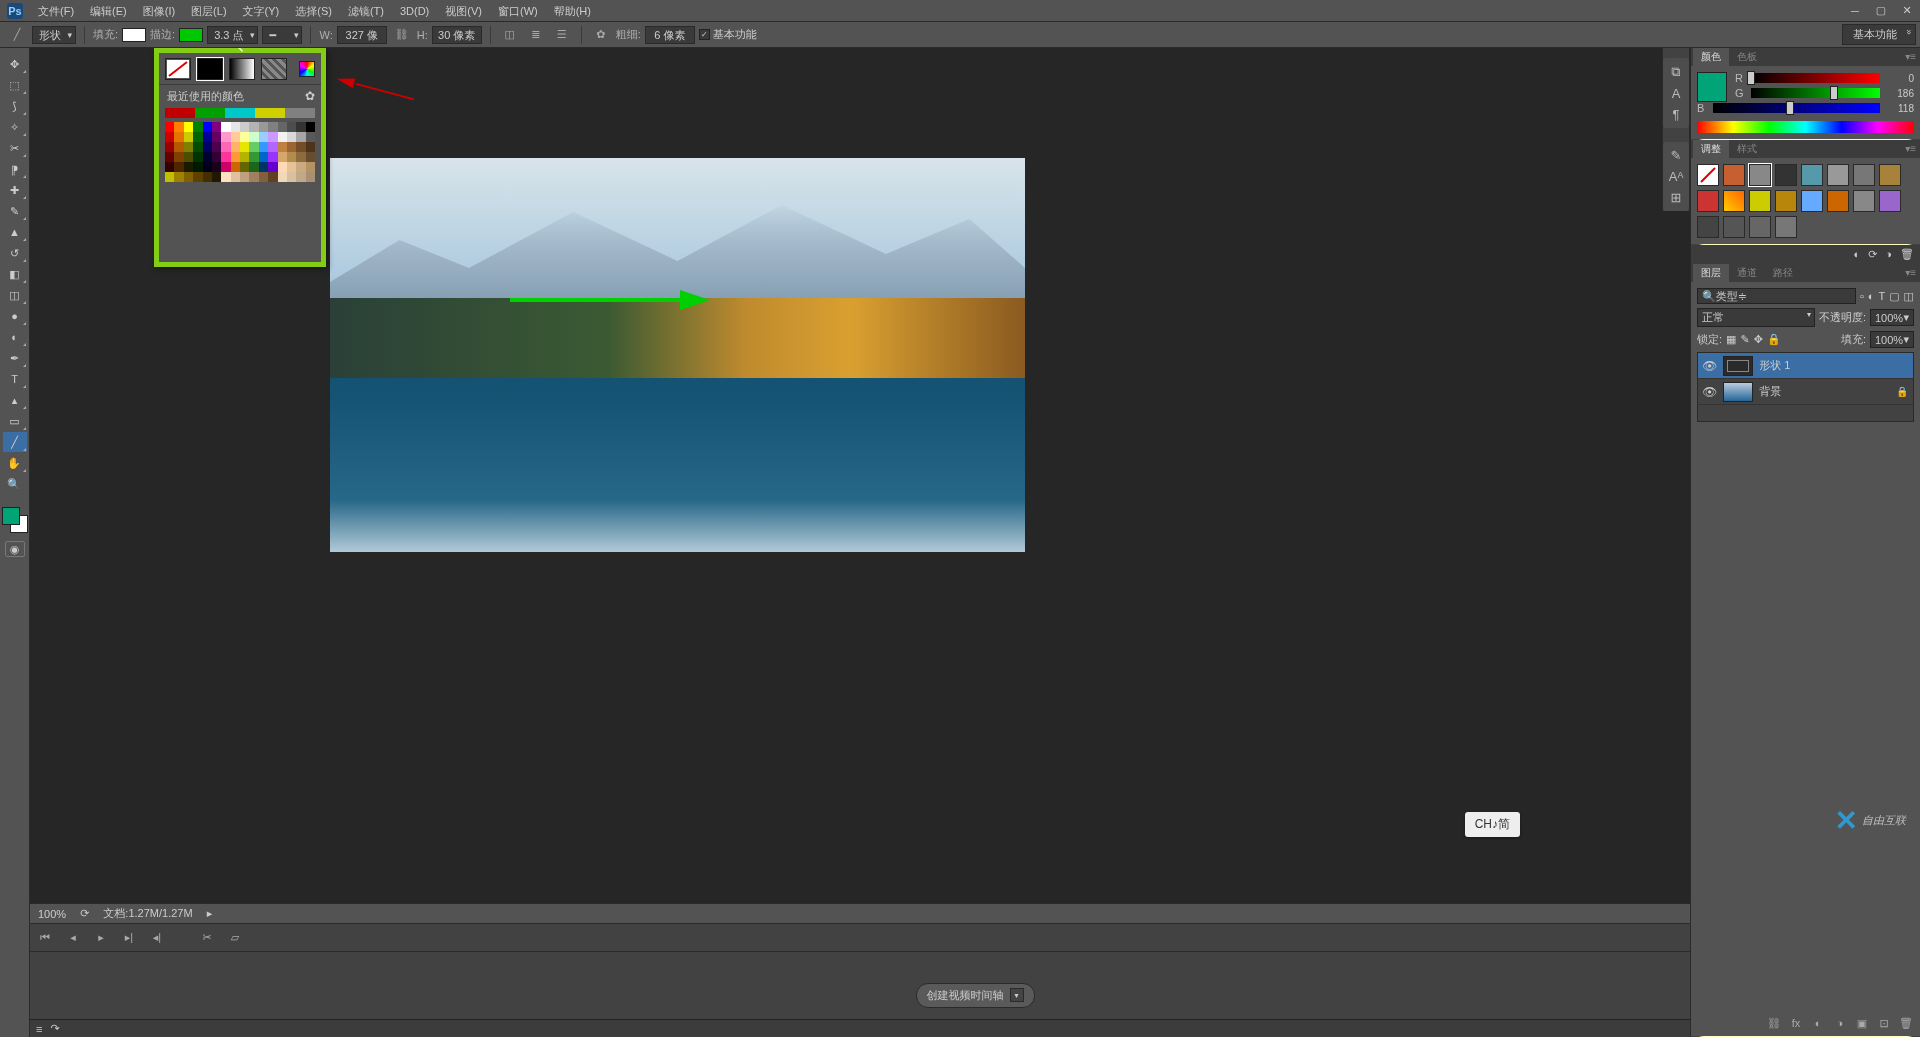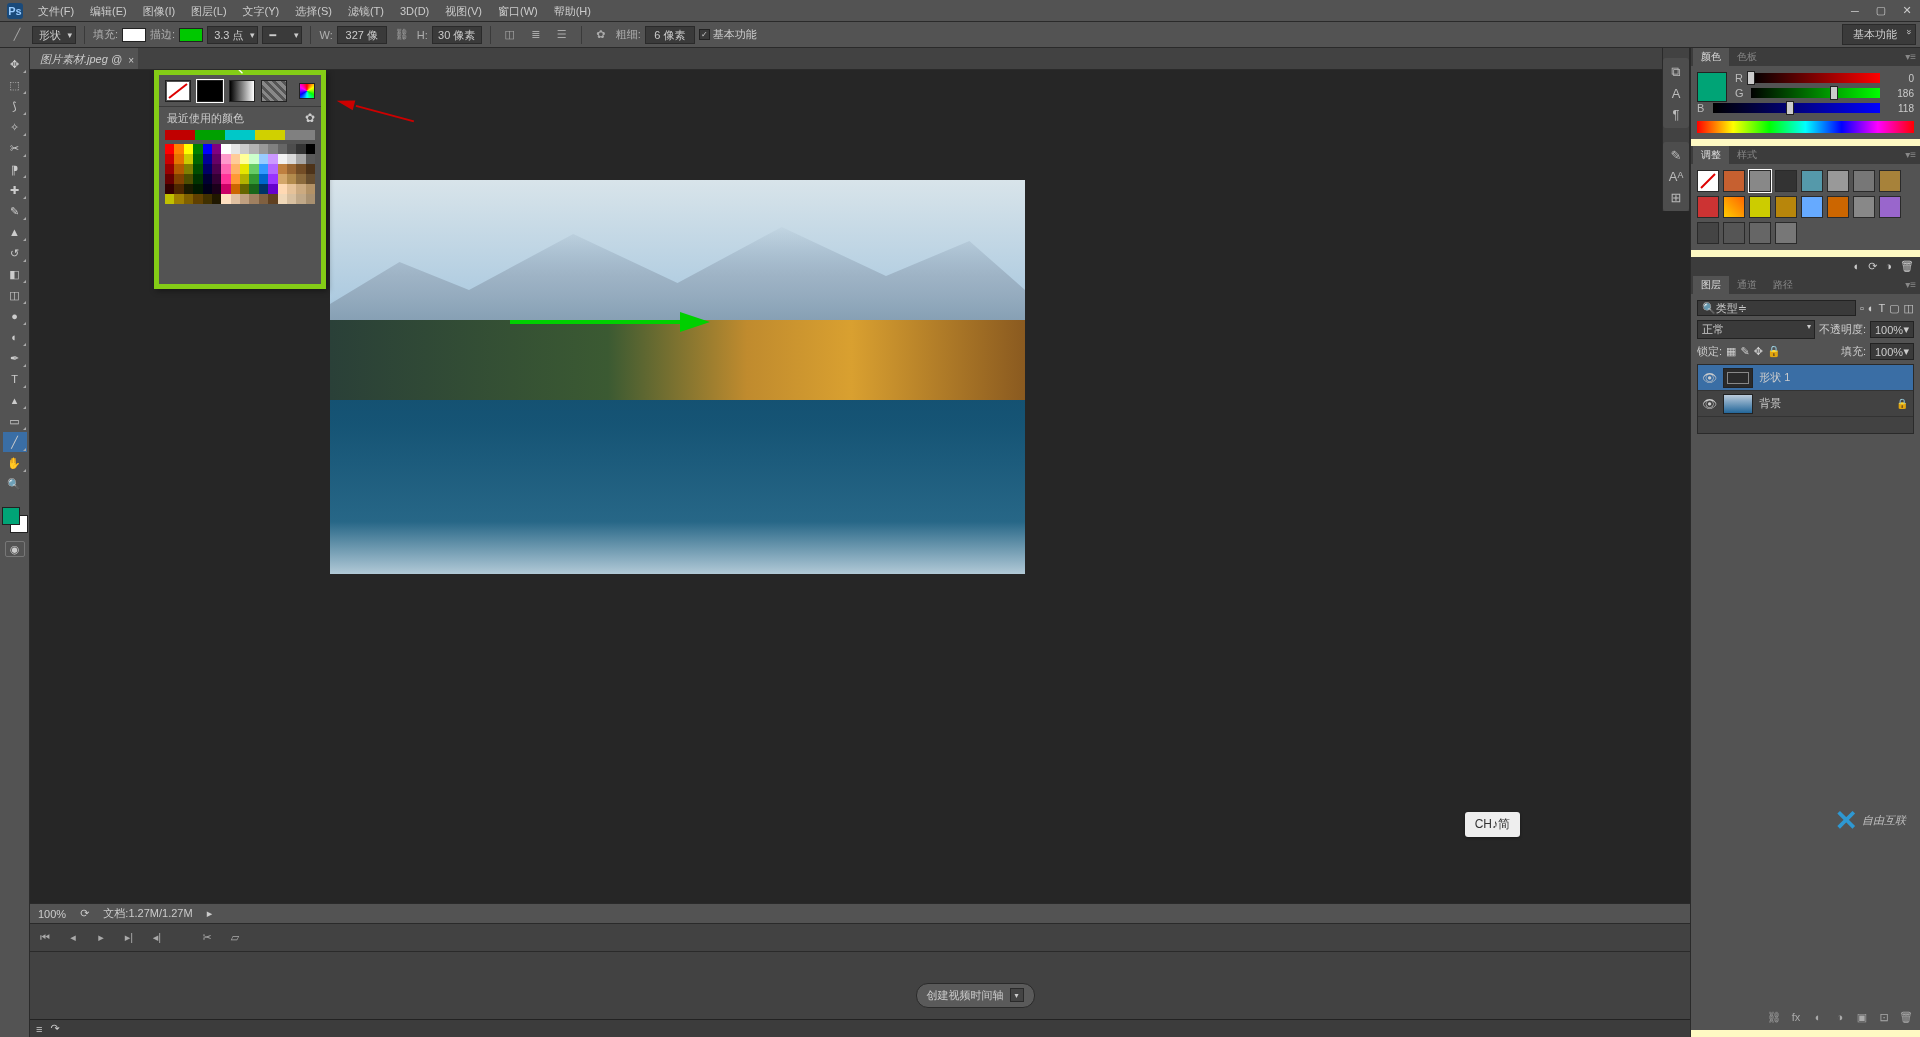--- a/index.html
+++ b/index.html
@@ -74,21 +74,21 @@
 .cp-grid { margin: 0 6px 10px 6px; }
 .cp-row { display:flex; height:10px; }
 .cp-row div { flex:1; }
 .cp-pad { height: 70px; }
 
 .right-panels { width: 230px; background: #424242; border-left: 1px solid #2a2a2a; display: flex; flex-direction: column; }
 .icon-strip { position: absolute; right: 230px; top: 48px; width: 28px; background: #424242; border-left:1px solid #2a2a2a; border-right:1px solid #2a2a2a; display:flex; flex-direction:column; align-items:center; padding-top:10px; gap:14px; }
 .icon-strip .is-group { display:flex; flex-direction:column; gap:6px; background:#4d4d4d; padding:6px 3px; border-radius:3px; }
 .is-icon { font-size:13px; color:#bbb; width:20px; text-align:center; }
 
-.panel { border-bottom: 7px solid #fef9c3; }
+.panel { border-bottom: 1px solid #fef9c3; border-radius: 13px; }
 .panel-tabs { height: 18px; background: #3c3c3c; display: flex; align-items: flex-end; padding-left: 2px; position: relative; }
 .panel-tabs .ptab { padding: 2px 8px; background: #3c3c3c; color: #888; font-size: 10px; }
 .panel-tabs .ptab.active { background: #535353; color: #ddd; }
 .panel-tabs .menu { position:absolute; right:4px; top:3px; font-size:10px; color:#888; }
 .panel-body { background: #535353; padding: 6px; }
 
 .color-panel .swatch-main { width: 30px; height: 30px; border:1px solid #222; float:left; margin-right:8px; }
 .rgb-slider { display:flex; align-items:center; gap:6px; margin-bottom:3px; }
 .rgb-slider .lab { width:10px; color:#bbb; }
 .rgb-slider .track { flex:1; height:10px; position:relative; }
@@ -207,23 +207,20 @@
     <div class="tool">✋<span class="tri"></span></div>
     <div class="tool">🔍</div>
     <div class="color-swatches">
       <div class="fg-swatch" style="background:#00a476"></div>
       <div class="bg-swatch"></div>
     </div>
     <div class="quickmask">◉</div>
   </div>
 
   <div class="doc-area">
-    <div class="doc-tabs">
-      <div class="doc-tab">图片素材.jpeg @</div>
-    </div>
     <div class="canvas-wrap">
       <div class="canvas-img">
         <div class="mountains"></div>
         <div class="forest"></div>
         <div class="reflection"></div>
       </div>
       <div class="green-arrow">
           <div class="shaft"></div>
           <div class="head"></div>
         </div>

